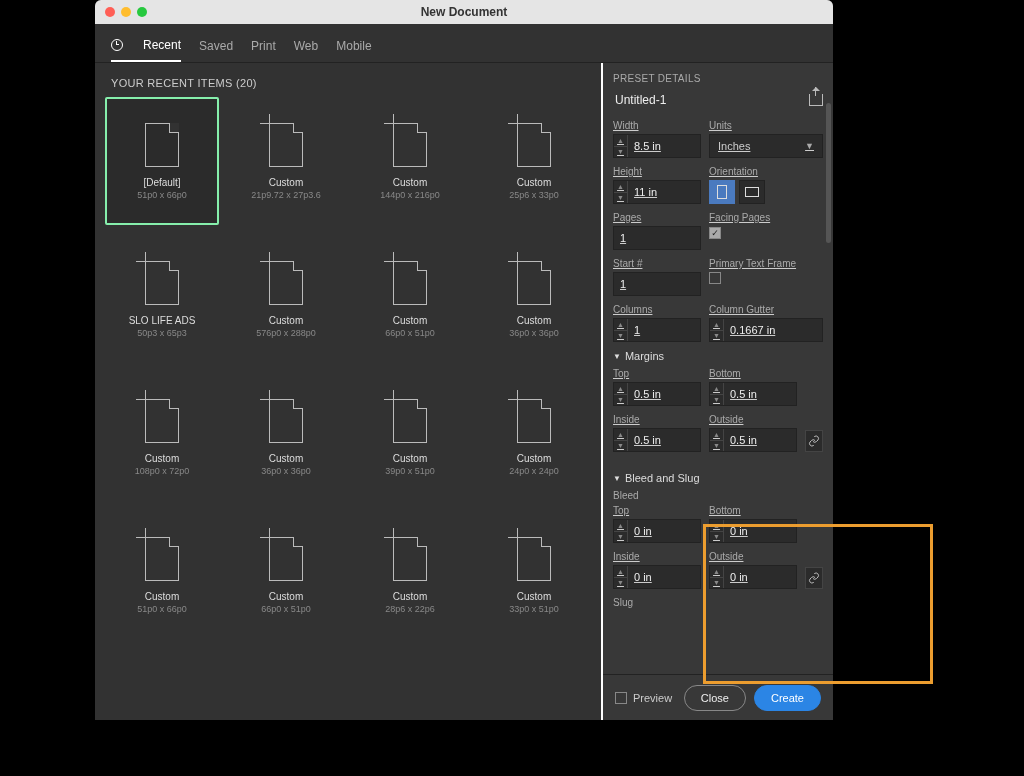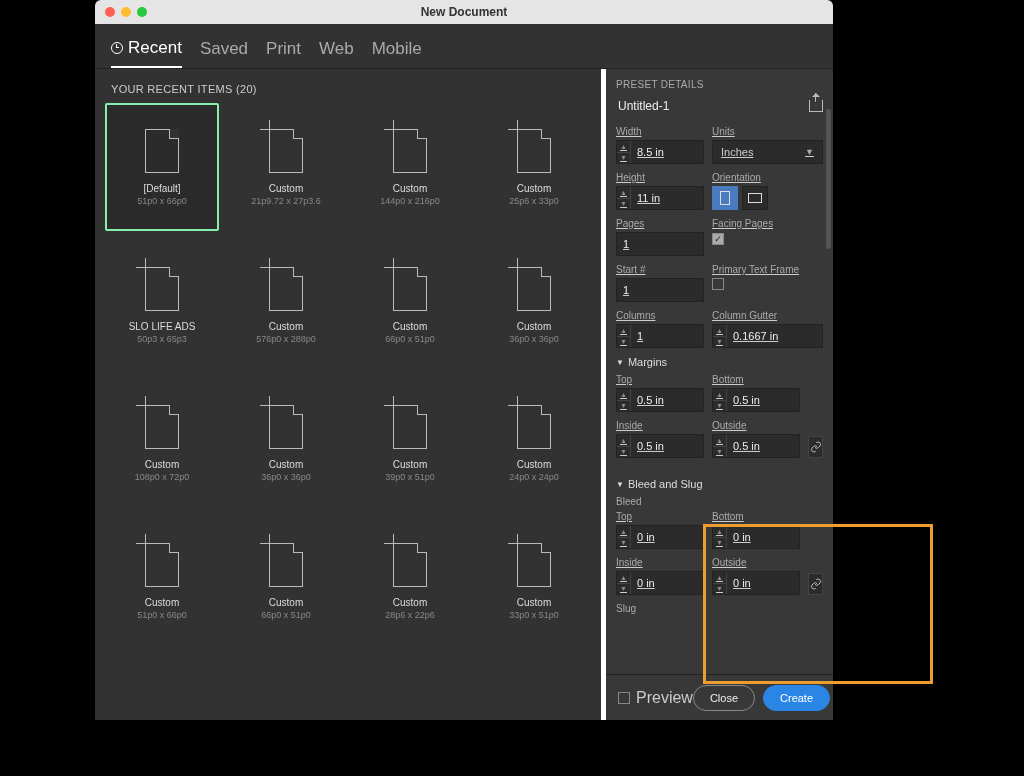--- a/index.html
+++ b/index.html
@@ -4,21 +4,21 @@
 <style>
   * { box-sizing: border-box; margin: 0; padding: 0; font-family: -apple-system, "Segoe UI", sans-serif; }
   body { background: #000; width: 1024px; height: 776px; overflow: hidden; position: relative; }
   .window { position: absolute; left: 95px; top: 0; width: 738px; height: 720px; background: #323232; border-radius: 6px 6px 0 0; display: flex; flex-direction: column; }
   .titlebar { height: 24px; background: #e5e5e5; border-radius: 6px 6px 0 0; display: flex; align-items: center; position: relative; }
   .traffic { display: flex; gap: 6px; margin-left: 10px; }
   .traffic span { width: 10px; height: 10px; border-radius: 50%; display: block; }
   .t-red { background: #ff5f56; } .t-yel { background: #ffbd2e; } .t-grn { background: #27c93f; }
   .title { position: absolute; left: 0; right: 0; text-align: center; font-size: 12px; font-weight: 600; color: #333; pointer-events: none; }
   .tabs { display: flex; gap: 18px; padding: 10px 16px 0; border-bottom: 1px solid #222; }
-  .tab { color: #aaa; font-size: 17px; padding: 4px 0 8px; cursor: pointer; display: flex; align-items: center; gap: 5px; }
+  .tab { color: #aaa; font-size: 12px; padding: 4px 0 8px; cursor: pointer; display: flex; align-items: center; gap: 20px; }
   .tab.active { color: #fff; border-bottom: 2px solid #fff; }
   .clock { width: 12px; height: 12px; border: 1.2px solid currentColor; border-radius: 50%; position: relative; }
   .clock::before { content: ""; position: absolute; width: 3px; height: 1px; background: currentColor; top: 4px; left: 4px; }
   .clock::after  { content: ""; position: absolute; width: 1px; height: 4px; background: currentColor; top: 1px; left: 4px; }
   .body { flex: 1; display: flex; min-height: 0; }
   .left { flex: 1; display: flex; flex-direction: column; min-width: 0; }
   .section-title { color: #ccc; font-size: 11px; padding: 14px 16px 8px; letter-spacing: .3px; }
   .grid-wrap { flex: 1; overflow: hidden; padding: 0 10px; }
   .grid { display: grid; grid-template-columns: repeat(4, 1fr); gap: 10px 10px; }
   .card { height: 128px; display: flex; flex-direction: column; align-items: center; justify-content: center; cursor: pointer; border-radius: 2px; }
@@ -30,21 +30,21 @@
   .doc-ico.custom .tick2 { position: absolute; top: -1px; left: -10px; width: 5px; height: 1px; background: #bbb; }
   .card .name { color: #ddd; font-size: 10px; margin-bottom: 2px; text-align: center; }
   .card .dim  { color: #888; font-size: 9px; text-align: center; }
   .stockbar { display: flex; justify-content: center; padding: 12px 0 16px; }
   .stockpill { display: flex; align-items: center; gap: 10px; border: 1px solid #555; border-radius: 20px; padding: 5px 5px 5px 14px; width: 290px; }
   .search-ico { width: 11px; height: 11px; border: 1.4px solid #aaa; border-radius: 50%; position: relative; flex-shrink: 0; }
   .search-ico::after { content: ""; position: absolute; width: 5px; height: 1.4px; background: #aaa; transform: rotate(45deg); bottom: -2px; right: -4px; }
   .stockpill input { flex: 1; background: none; border: none; color: #ccc; font-size: 10px; font-style: italic; outline: none; }
   .gobtn { border: 1px solid #888; color: #ddd; background: none; border-radius: 14px; padding: 4px 16px; font-size: 11px; cursor: pointer; }
 
-  .right { width: 232px; background: #383838; border-left: 5px solid #ffffff; overflow-y: auto; padding: 10px 10px 0; position: relative; font-size: 11px; color: #ccc; }
+  .right { width: 232px; background: #383838; border-left: 2px solid #ffffff; overflow-y: auto; padding: 10px 10px 0; position: relative; font-size: 11px; color: #ccc; }
   .right .hdr { font-size: 10px; color: #aaa; letter-spacing: .3px; margin-bottom: 6px; }
   .namerow { display: flex; align-items: center; justify-content: space-between; margin-bottom: 10px; }
   .namerow .pname { color: #eee; font-size: 12px; padding: 3px 2px; }
   .export-ico { width: 14px; height: 12px; border: 1.2px solid #bbb; border-top: none; position: relative; cursor: pointer; }
   .export-ico::before { content: ""; position: absolute; top: -7px; left: 5px; width: 1px; height: 9px; background: #bbb; }
   .export-ico::after  { content: ""; position: absolute; top: -7px; left: 2px; width: 0; height: 0; border-left: 4px solid transparent; border-right: 4px solid transparent; border-bottom: 4px solid #bbb; }
   .row { display: flex; gap: 8px; margin-bottom: 8px; }
   .col { flex: 1; text-decoration: underline; }
   .col.min { flex: 0 0 88px; }
   .lbl { color: #aaa; font-size: 10px; margin-bottom: 3px; display: block; }
@@ -61,21 +61,21 @@
   .orient .port { width: 10px; height: 14px; border: 1.2px solid #ddd; }
   .orient .land { width: 14px; height: 10px; border: 1.2px solid #ddd; }
   .chk { width: 12px; height: 12px; border: 1px solid #888; display: inline-flex; align-items: center; justify-content: center; cursor: pointer; }
   .chk.on { background: #aaa; color: #222; font-size: 9px; }
   .accordion { display: flex; align-items: center; gap: 4px; color: #ddd; font-size: 11px; margin: 8px 0 6px; cursor: pointer; }
   .accordion .tri { font-size: 8px; }
   .link-ico { width: 22px; height: 22px; border: 1px solid #444; background: #2b2b2b; display: flex; align-items: center; justify-content: center; cursor: pointer; }
   .link-ico svg { stroke: #bbb; }
   .bleed-hl { position: absolute; border: 3px solid #ec9d2f; pointer-events: none; }
   .footer { position: absolute; bottom: 0; left: 0; right: 0; height: 46px; background: #383838; border-top: 1px solid #222; display: flex; align-items: center; justify-content: space-between; padding: 0 12px; }
-  .footer .prev { display: flex; align-items: center; gap: 6px; color: #ccc; font-size: 16px; }
+  .footer .prev { display: flex; align-items: center; gap: 6px; color: #ccc; font-size: 11px; }
   .btns { display: flex; gap: 8px; }
   .btn { border-radius: 14px; padding: 6px 16px; font-size: 11px; cursor: pointer; border: 1px solid #888; background: none; color: #eee; }
   .btn.primary { background: #2b85e5; border-color: #2b85e5; color: #fff; }
   .scrollbar { position: absolute; right: 2px; top: 40px; width: 5px; height: 140px; background: #555; border-radius: 3px; }
 </style>
 </head>
 <body>
 
 <div class="window">
 

